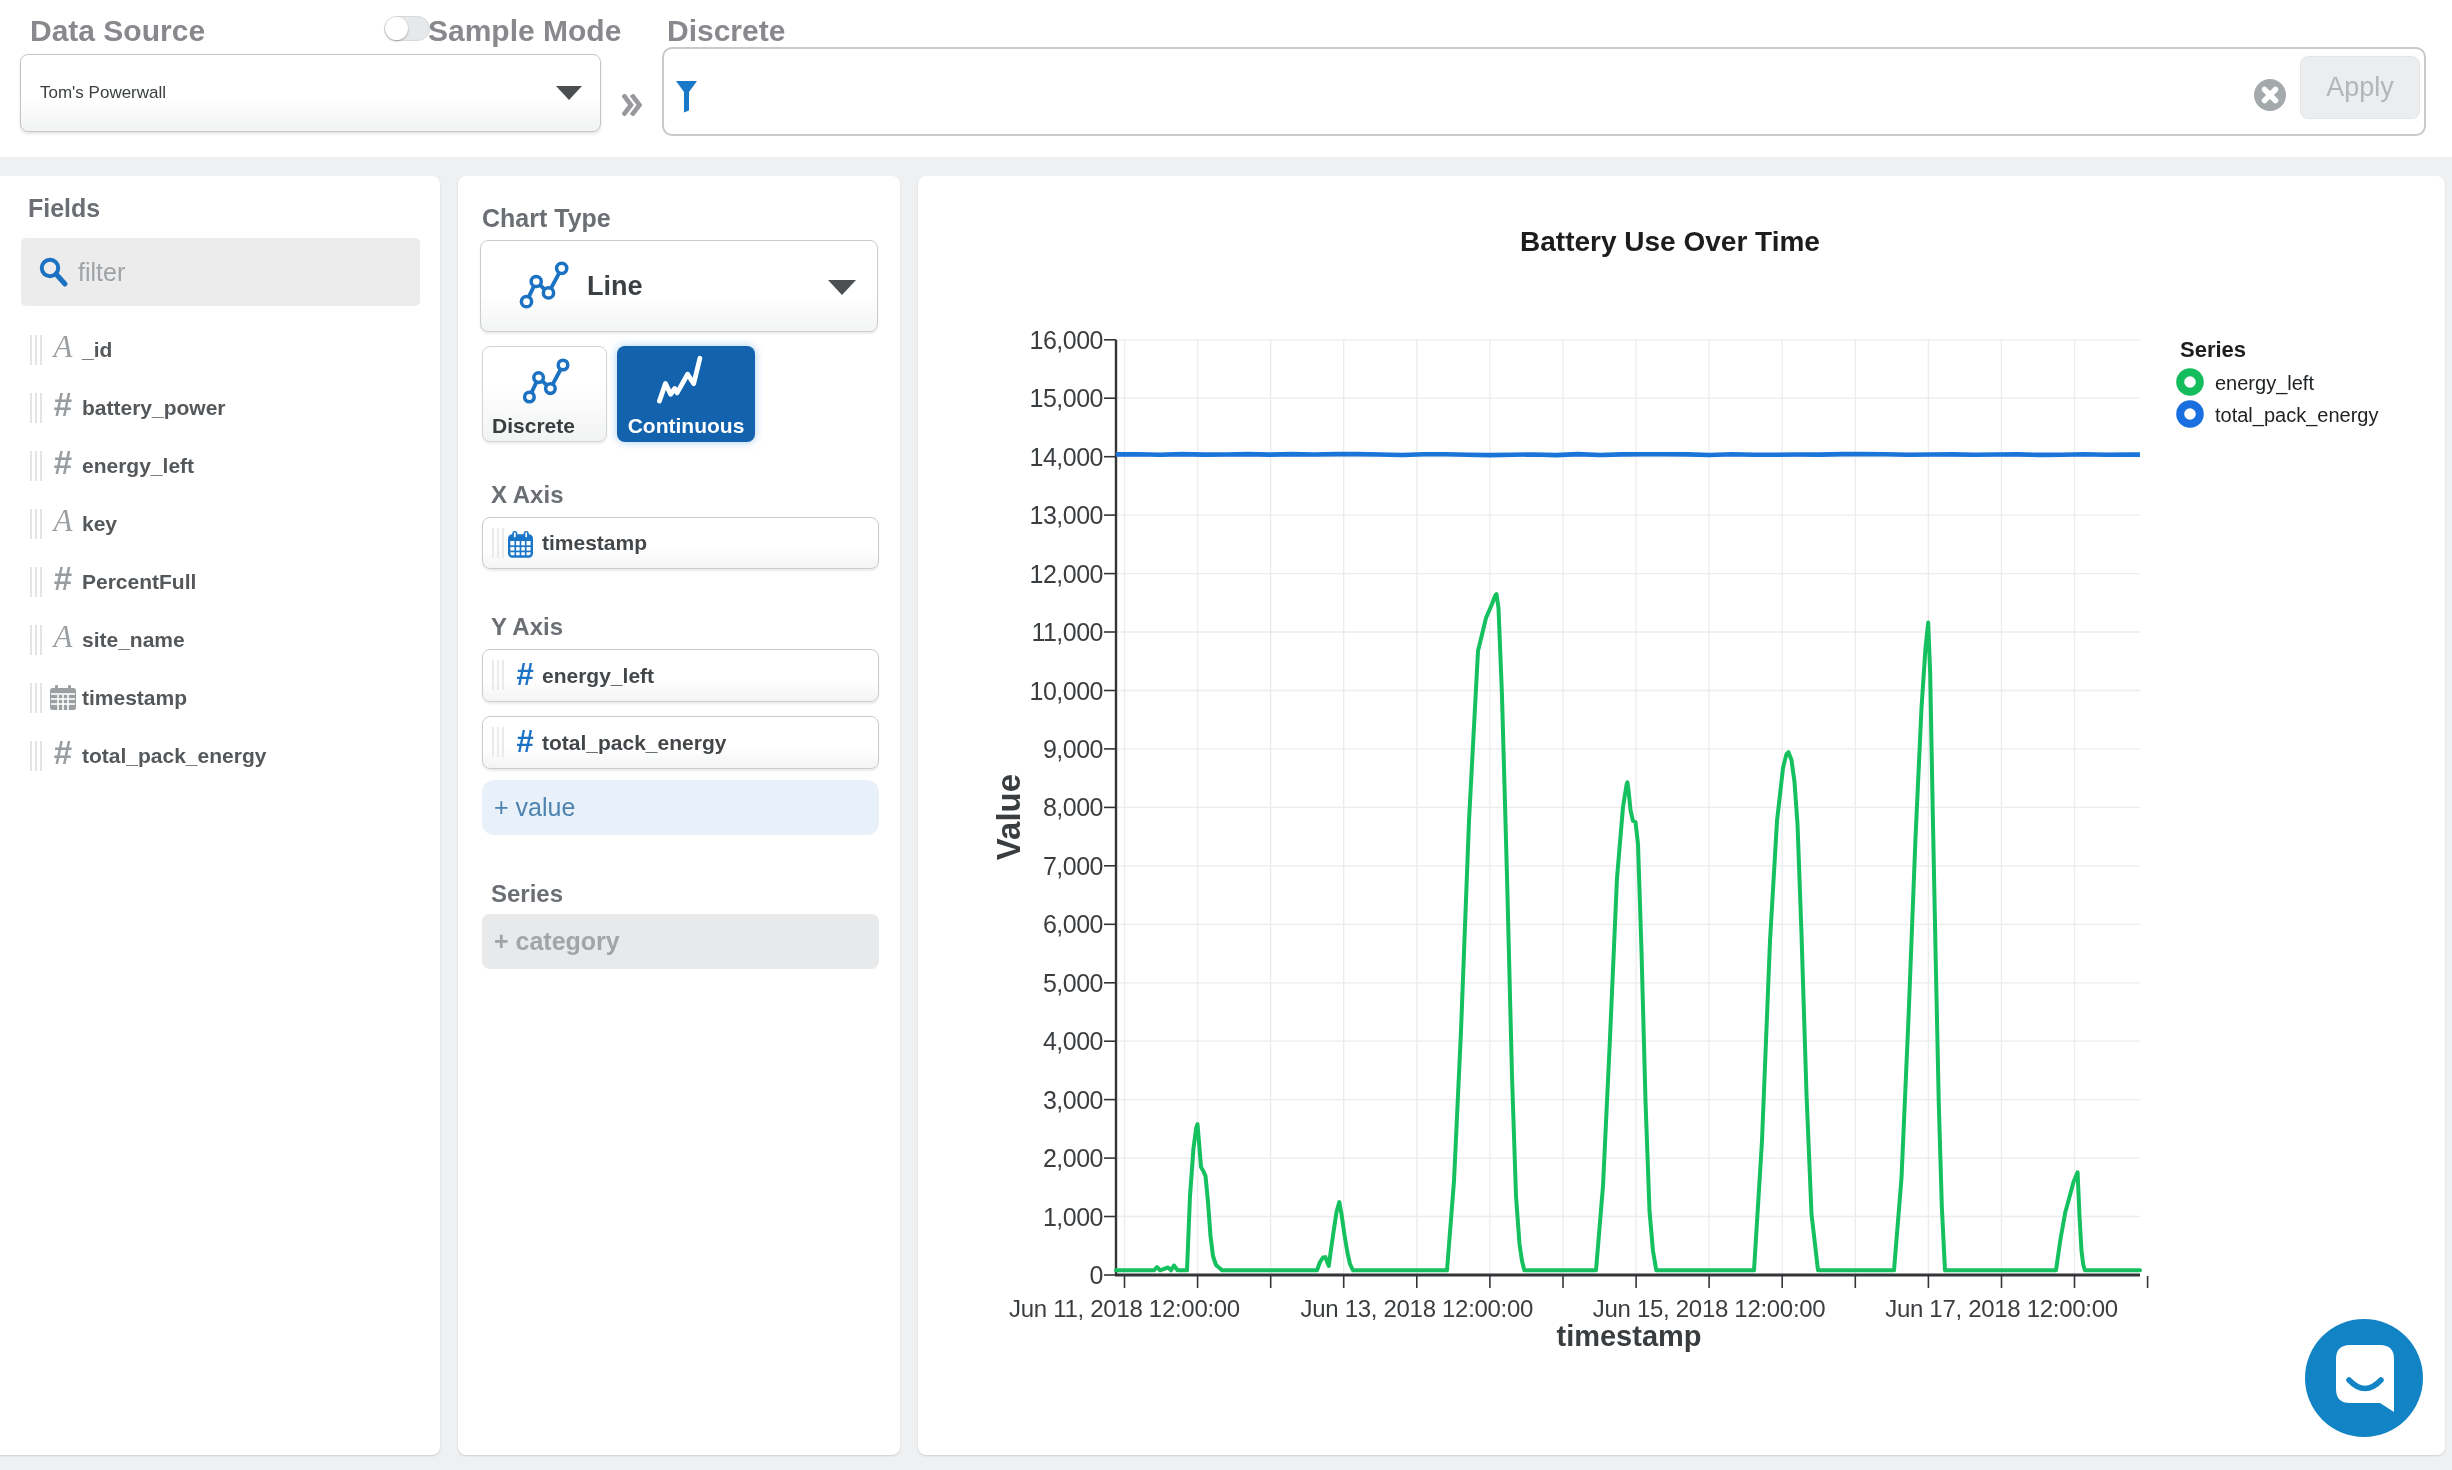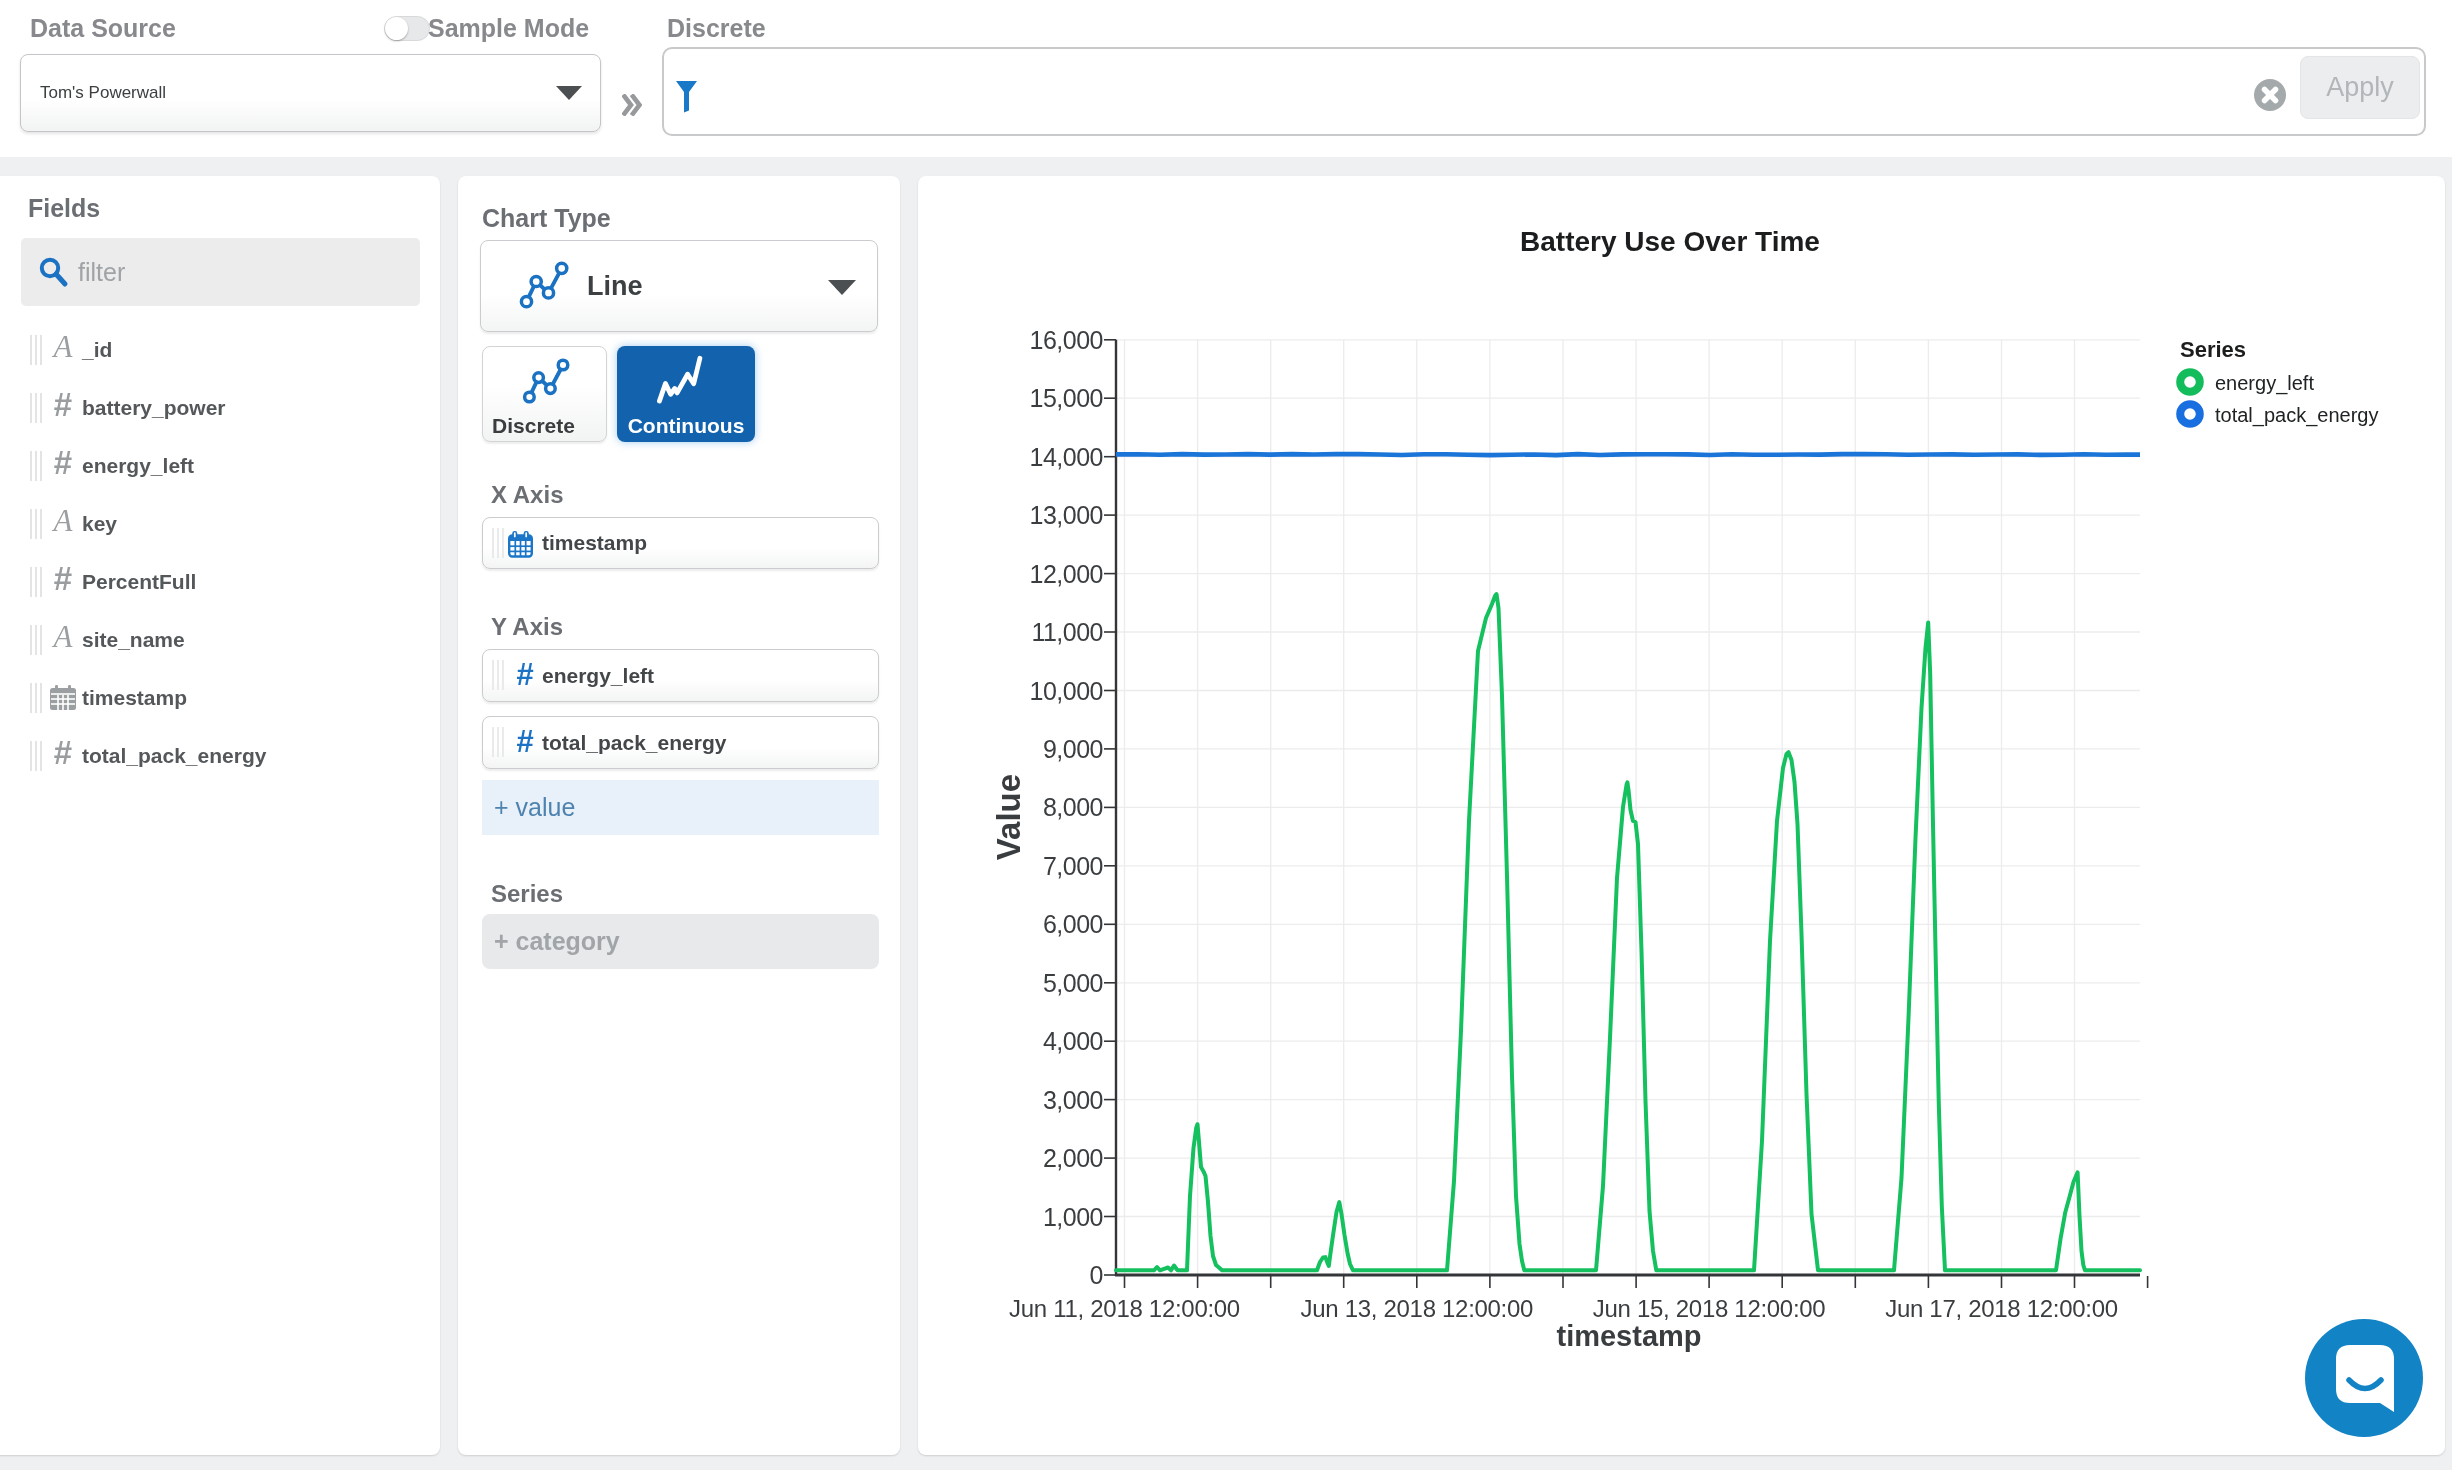--- a/index.html
+++ b/index.html
@@ -1,18 +1,18 @@
 <!DOCTYPE html>
 <html><head><meta charset="utf-8">
 <style>
 *{margin:0;padding:0;box-sizing:border-box;}
 html,body{width:2452px;height:1470px;background:#eef0f1;font-family:"Liberation Sans",sans-serif;overflow:hidden;}
 .abs{position:absolute;}
 .panel{position:absolute;background:#fff;border-radius:8px;box-shadow:0 1px 2px rgba(0,0,0,0.14);}
-.hlabel{position:absolute;font-size:25px;font-weight:bold;color:#87898c;white-space:nowrap;}
+.hlabel{position:absolute;font-size:30px;font-weight:bold;color:#87898c;white-space:nowrap;}
 .ptitle{position:absolute;font-size:24px;font-weight:bold;color:#6b6f73;white-space:nowrap;}
 .pill{position:absolute;background:linear-gradient(180deg,#ffffff 60%,#f3f4f4);border:1px solid #cacccf;border-radius:8px;box-shadow:0 2px 2px rgba(0,0,0,0.08);}
 .fieldrow{position:absolute;font-size:21px;font-weight:bold;color:#55585b;white-space:nowrap;}
 svg text{font-family:"Liberation Sans",sans-serif;}
 </style></head>
 <body>
 
 <div class="abs" style="left:0;top:0;width:2452px;height:157px;background:#fff;"></div>
 <div class="hlabel" style="left:30px;top:14px;">Data Source</div>
 
@@ -173,21 +173,21 @@
 <div style="position:absolute;left:497.0px;top:660px;width:2.4px;height:30px;background:#e8eaeb;"></div>
 <div style="position:absolute;left:502.0px;top:660px;width:2.4px;height:30px;background:#e8eaeb;"></div>
 <div class="abs" style="left:508px;top:655px;width:34px;text-align:center;font-size:31px;line-height:40px;font-weight:bold;color:#1c72c4;">#</div>
 <div class="abs" style="left:542px;top:649px;height:53px;line-height:53px;font-size:21px;font-weight:bold;color:#44474a;">energy_left</div>
 <div class="pill" style="left:482px;top:716px;width:397px;height:53px;"></div>
 <div style="position:absolute;left:492.0px;top:727px;width:2.4px;height:30px;background:#e8eaeb;"></div>
 <div style="position:absolute;left:497.0px;top:727px;width:2.4px;height:30px;background:#e8eaeb;"></div>
 <div style="position:absolute;left:502.0px;top:727px;width:2.4px;height:30px;background:#e8eaeb;"></div>
 <div class="abs" style="left:508px;top:722px;width:34px;text-align:center;font-size:31px;line-height:40px;font-weight:bold;color:#1c72c4;">#</div>
 <div class="abs" style="left:542px;top:716px;height:53px;line-height:53px;font-size:21px;font-weight:bold;color:#44474a;">total_pack_energy</div>
-<div class="abs" style="left:482px;top:780px;width:397px;height:55px;background:#e8f1f9;border-radius:0;line-height:55px;font-size:25px;color:#4e83b0;"><span style="margin-left:12px;">+ value</span></div>
+<div class="abs" style="left:482px;top:780px;width:397px;height:55px;background:#e8f1f9;border-radius:12px;line-height:55px;font-size:25px;color:#4e83b0;"><span style="margin-left:12px;">+ value</span></div>
 
 <div class="ptitle" style="left:491px;top:880px;">Series</div>
 <div class="abs" style="left:482px;top:914px;width:397px;height:55px;background:#e7e9ea;border-radius:8px;line-height:55px;font-size:25px;color:#a1a5a8;"><span style="margin-left:12px;font-weight:bold;">+ category</span></div>
 
 <div class="panel" style="left:918px;top:176px;width:1527px;height:1279px;"></div>
 <svg class="abs" style="left:918px;top:176px;" width="1527" height="1279" viewBox="0 0 1527 1279">
  <text x="752" y="75" text-anchor="middle" font-size="28" font-weight="bold" fill="#1b1d1f">Battery Use Over Time</text>
  <g stroke="#ececec" stroke-width="1.3">
       <line x1="198" y1="1040.5" x2="1222" y2="1040.5"></line>
       <line x1="198" y1="982.1" x2="1222" y2="982.1"></line>

